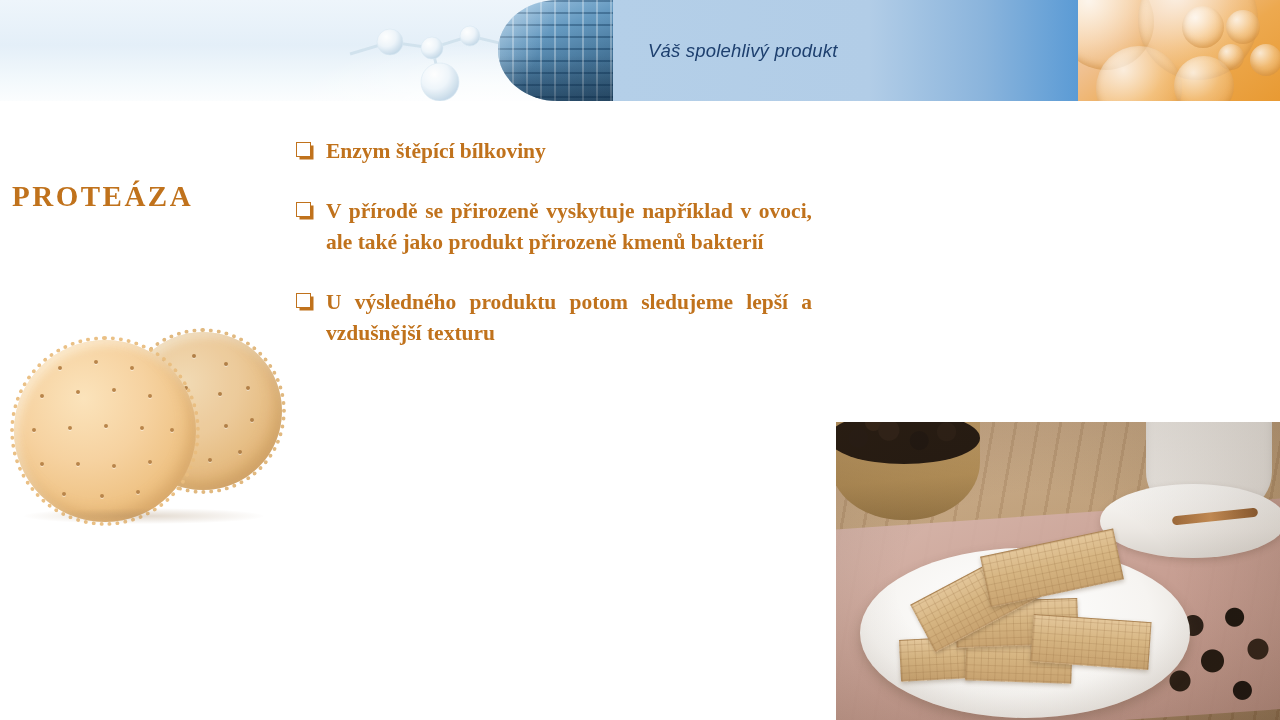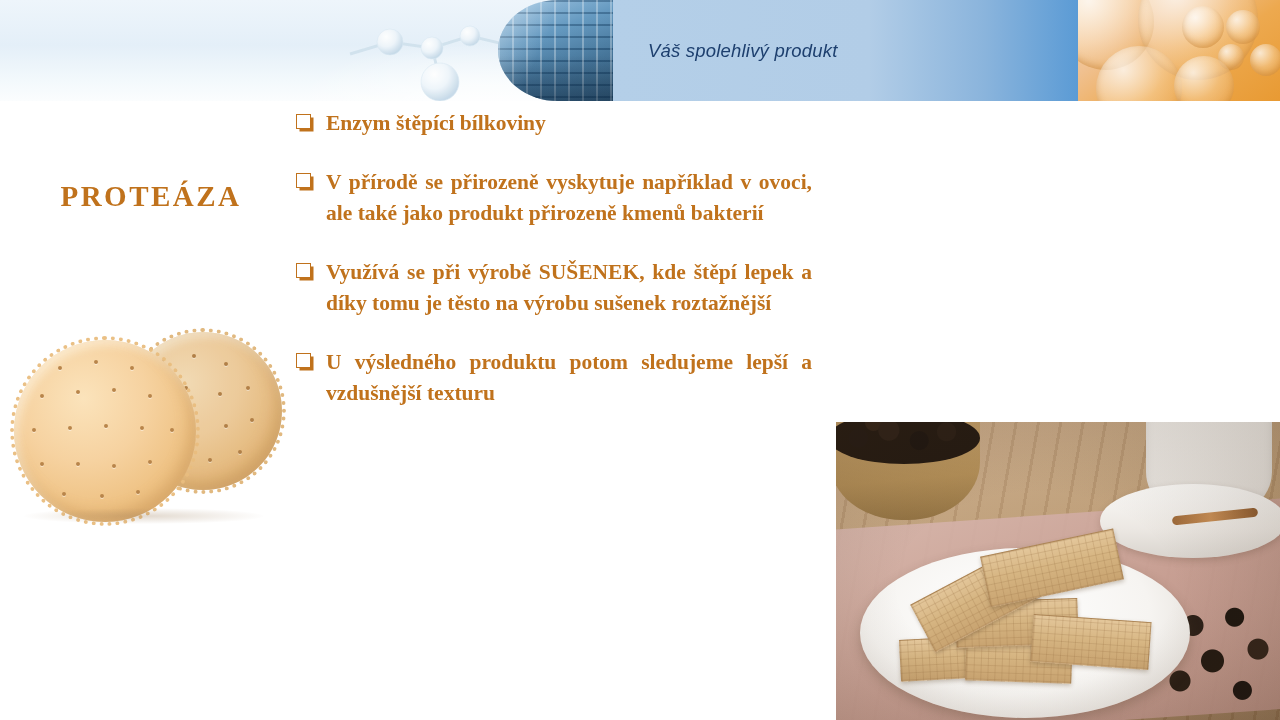--- a/index.html
+++ b/index.html
@@ -134,21 +134,21 @@
     font-size: 21px;
     line-height: 21px;
     letter-spacing: -0.3px;
   }
 
   
   .product-title {
     position: absolute;
     left: 12px; top: 180px;
     width: 278px;
-    text-align: center;
+    text-align: left;
     font-family: "Liberation Serif", serif;
     font-weight: bold;
     font-size: 29px;
     letter-spacing: 2.5px;
     color: #c0721c;
   }
 
   
   .biscuits {
     position: absolute;
@@ -199,20 +199,21 @@
   
   .bullets {
     position: absolute;
     left: 296px; top: 108px;
     width: 516px;
   }
   .bullet-item {
     display: flex;
     align-items: flex-start;
     margin-bottom: 27px;
+    margin-top: 28px;
   }
   .bullet-box {
     flex: 0 0 auto;
     width: 13px; height: 13px;
     margin-top: 6px;
     margin-right: 15px;
     border: 1.6px solid #c0721c;
     background: #ffffff;
     box-shadow: 3px 3px 0 -0.5px #c0721c;
   }
@@ -440,24 +441,20 @@
   <div class="bullet-item">
     <span class="bullet-box"></span>
     <span class="bullet-text nojustify">Enzym štěpící bílkoviny</span>
   </div>
 
   <div class="bullet-item">
     <span class="bullet-box"></span>
     <span class="bullet-text">V přírodě se přirozeně vyskytuje například v ovoci, ale také jako produkt přirozeně kmenů bakterií</span>
   </div>
 
-  <div class="bullet-item">
-    <span class="bullet-box"></span>
-    <span class="bullet-text">Využívá se při výrobě SUŠENEK, kde štěpí lepek a díky tomu je těsto na výrobu sušenek roztažnější</span>
-  </div>
 
   <div class="bullet-item">
     <span class="bullet-box"></span>
     <span class="bullet-text">U výsledného produktu potom sledujeme lepší a vzdušnější texturu</span>
   </div>
 
 
 
 </div>
 

